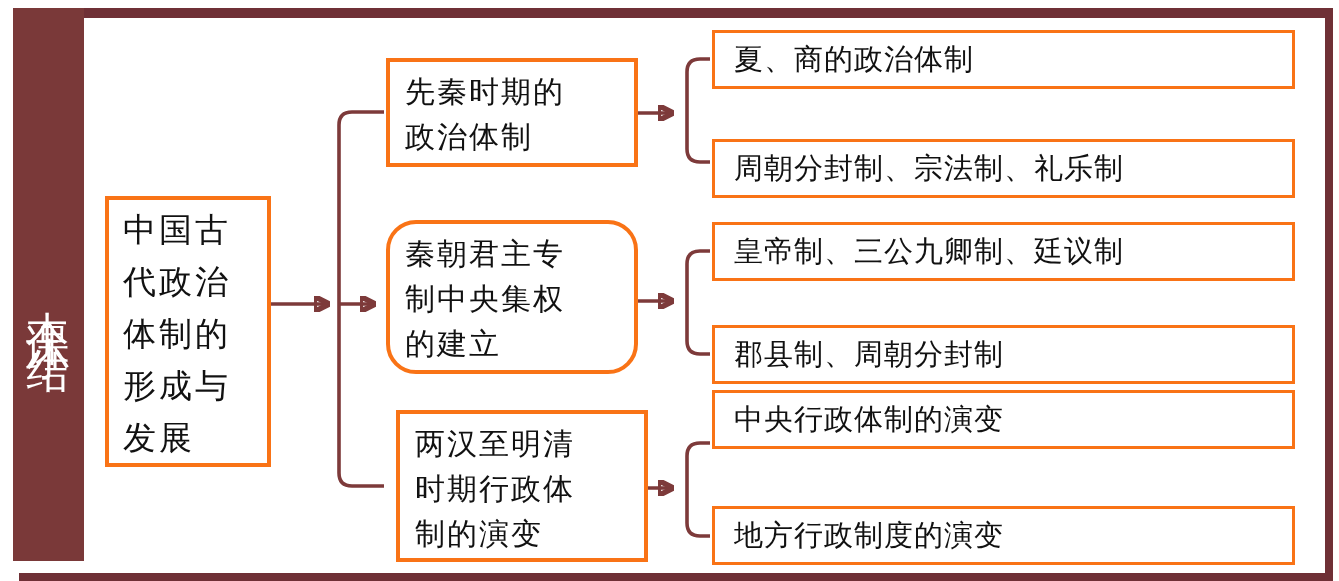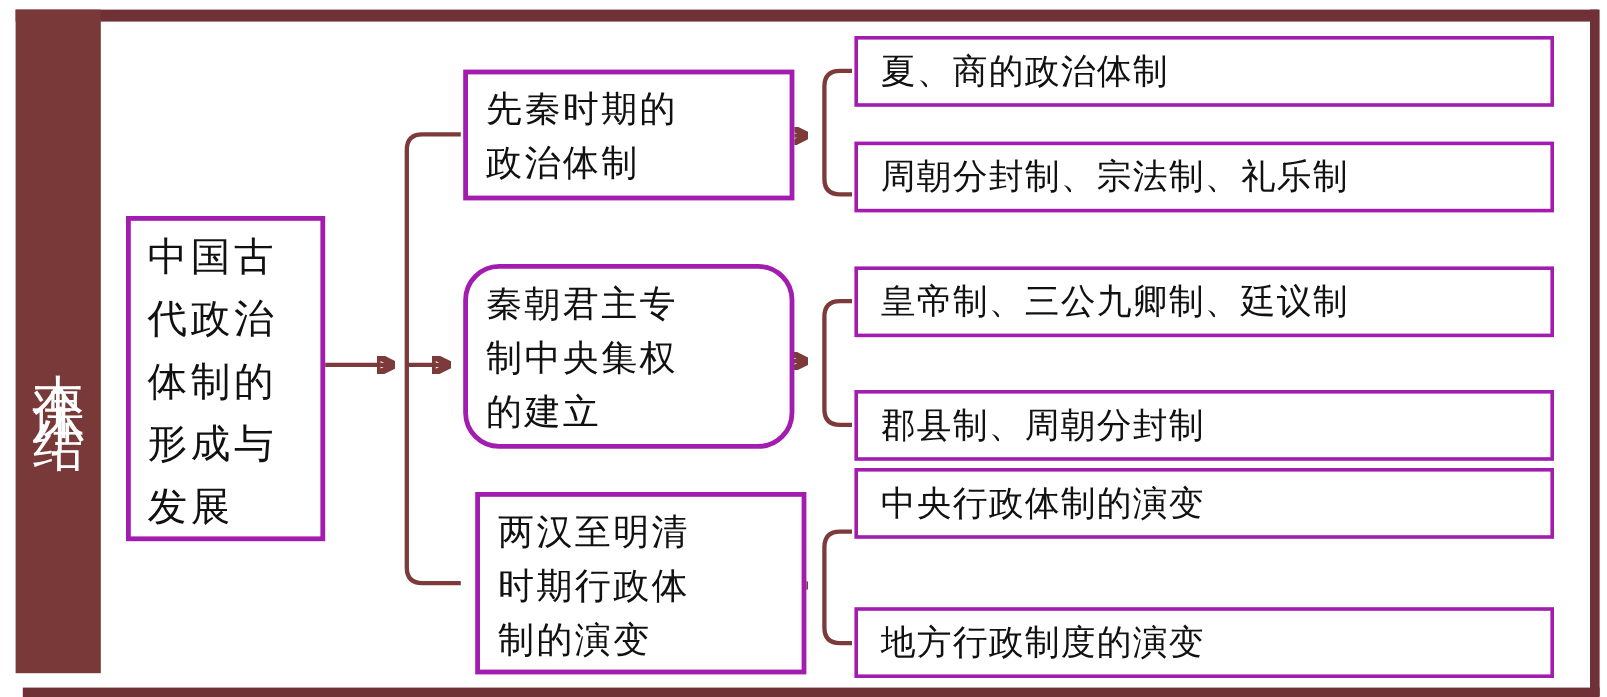--- a/index.html
+++ b/index.html
@@ -15,38 +15,38 @@
   .sidebar {
     position:absolute; left:13px; top:8px; width:71px; height:553px;
     background:#7a3939; display:flex; align-items:center; justify-content:center;
   }
   .sidebar-label {
     writing-mode:vertical-rl; text-orientation:upright;
     color:#ffffff; font-size:43px; letter-spacing:13px; padding-top:36px;
   }
   
   .box {
-    position:absolute; background:#ffffff; border:4px solid #a21caf;
+    position:absolute; background:#ffffff; border:4px solid #f97316;
     box-sizing:border-box; white-space:pre-line;
   }
   .root-box {
-    left:105px; top:180px; width:166px; height:271px;
+    left:105px; top:196px; width:166px; height:271px;
     font-size:33px; line-height:52px; padding:4px 0 0 14px; letter-spacing:3px;
   }
-  .mid-box  { left:386px; width:276px; font-size:30px; line-height:45px; padding:7px 0 0 15px; letter-spacing:2px; }
+  .mid-box  { left:386px; width:252px; font-size:30px; line-height:45px; padding:7px 0 0 15px; letter-spacing:2px; }
   .mid-1 { top:58px;  height:109px; }
   .mid-2 { top:220px; height:154px;border-radius:30px; }
   .mid-3 { top:410px; height:152px;margin-left:10px; }
   .leaf-box {
     left:712px; width:583px; height:59px; border-width:3px;
     font-size:29px; letter-spacing:1px; display:flex; align-items:center;
     padding-left:19px; white-space:nowrap;
   }
   .leaf-1a { top:30px; }
-  .leaf-1b { top:118px; }
+  .leaf-1b { top:139px; }
   .leaf-2a { top:222px; }
   .leaf-2b { top:325px; }
   .leaf-3a { top:390px; }
   .leaf-3b { top:506px; }
   
   .connectors { position:absolute; left:0; top:0; width:1339px; height:581px; pointer-events:none; }
   .connectors path { stroke:#7d3a3a; stroke-width:3.6; fill:none; }
 </style>
 </head>
 <body>

